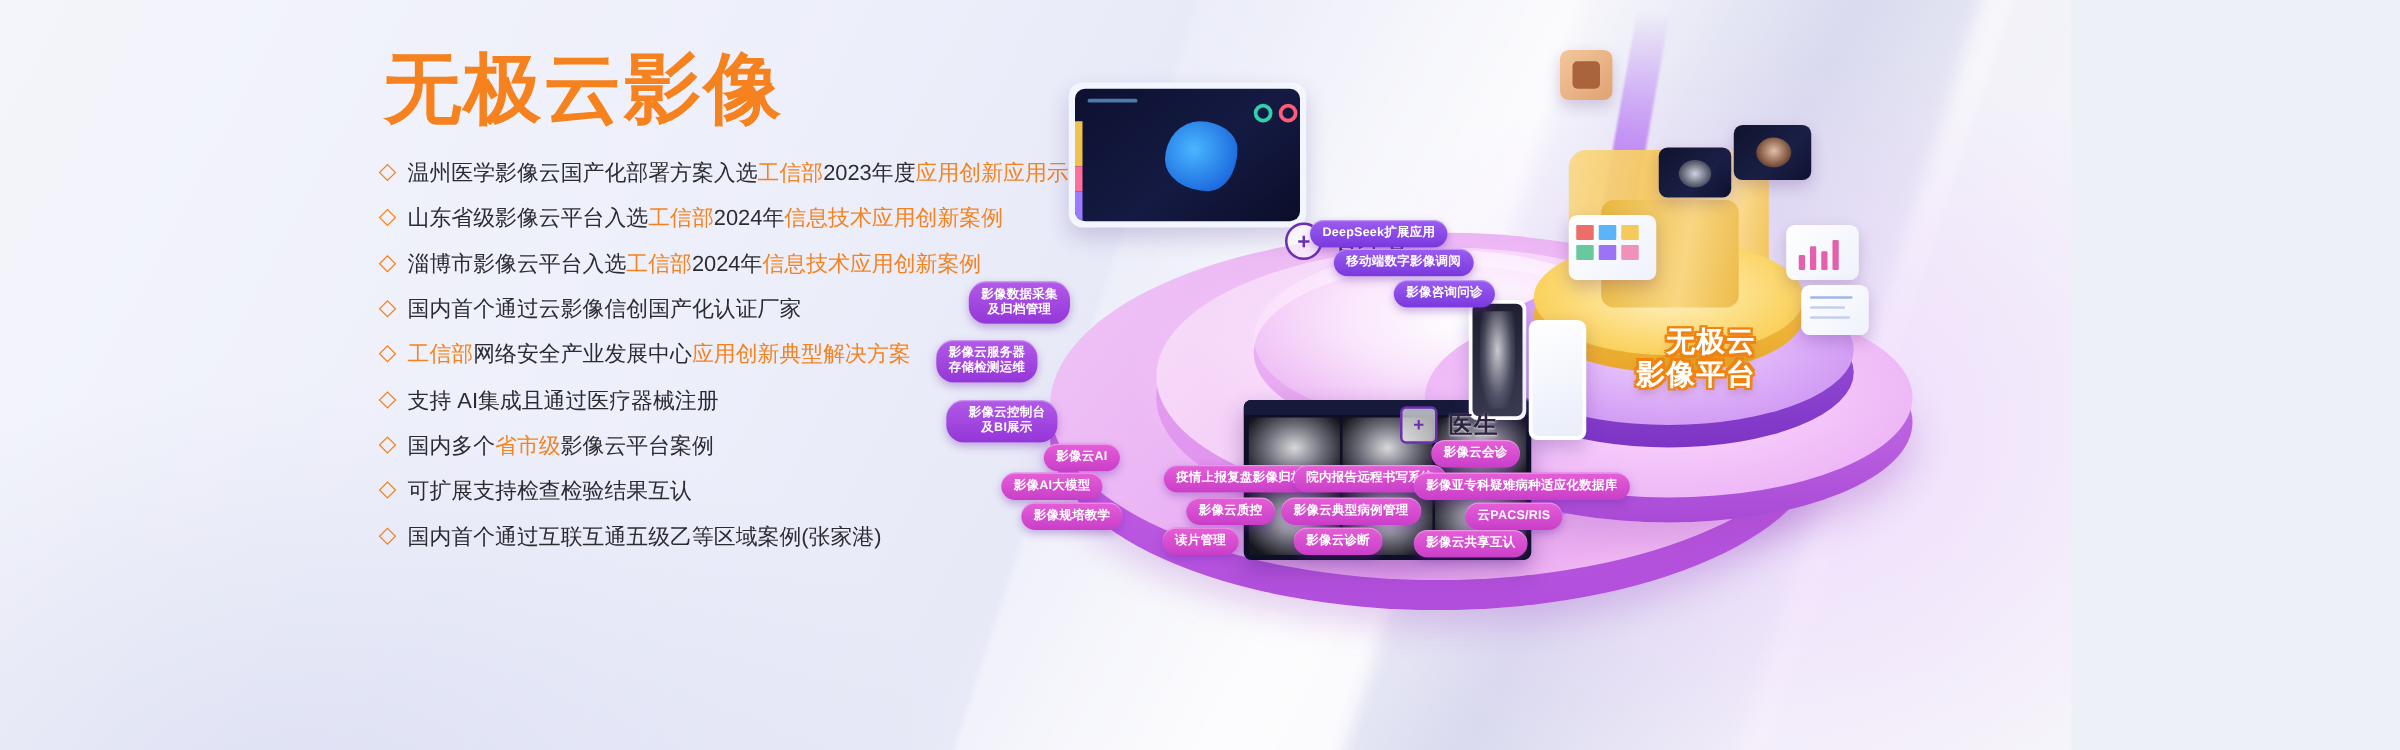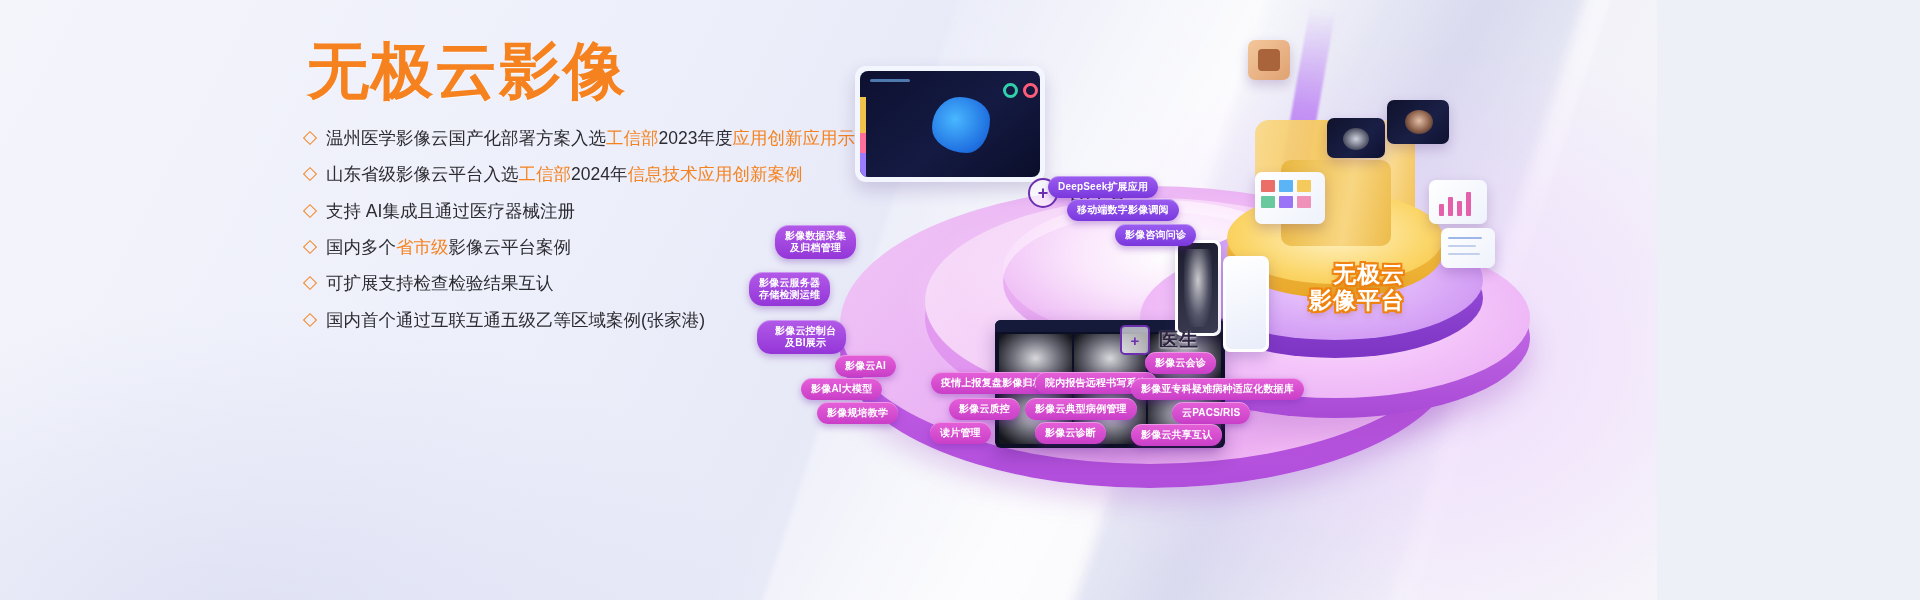--- a/index.html
+++ b/index.html
@@ -285,20 +285,32 @@
     <h1 id="headline">无极云影像</h1>
 
     <ul id="bullets">
         <li class="bullet">
           <span class="dia"></span>
           <span><span class="seg-dk">温州医学影像云国产化部署方案入选</span><span class="seg-hl">工信部</span><span class="seg-dk">2023年度</span><span class="seg-hl">应用创新应用示范案例</span></span>
         </li>
         <li class="bullet">
           <span class="dia"></span>
           <span><span class="seg-dk">山东省级影像云平台入选</span><span class="seg-hl">工信部</span><span class="seg-dk">2024年</span><span class="seg-hl">信息技术应用创新案例</span></span>
+        </li>
+        <li class="bullet">
+          <span class="dia"></span>
+          <span><span class="seg-dk">淄博市影像云平台入选</span><span class="seg-hl">工信部</span><span class="seg-dk">2024年</span><span class="seg-hl">信息技术应用创新案例</span></span>
+        </li>
+        <li class="bullet">
+          <span class="dia"></span>
+          <span><span class="seg-dk">国内首个通过云影像信创国产化认证厂家</span></span>
+        </li>
+        <li class="bullet">
+          <span class="dia"></span>
+          <span><span class="seg-hl">工信部</span><span class="seg-dk">网络安全产业发展中心</span><span class="seg-hl">应用创新典型解决方案</span></span>
         </li>
         <li class="bullet">
           <span class="dia"></span>
           <span><span class="seg-dk">支持 AI集成且通过医疗器械注册</span></span>
         </li>
         <li class="bullet">
           <span class="dia"></span>
           <span><span class="seg-dk">国内多个</span><span class="seg-hl">省市级</span><span class="seg-dk">影像云平台案例</span></span>
         </li>
         <li class="bullet">

